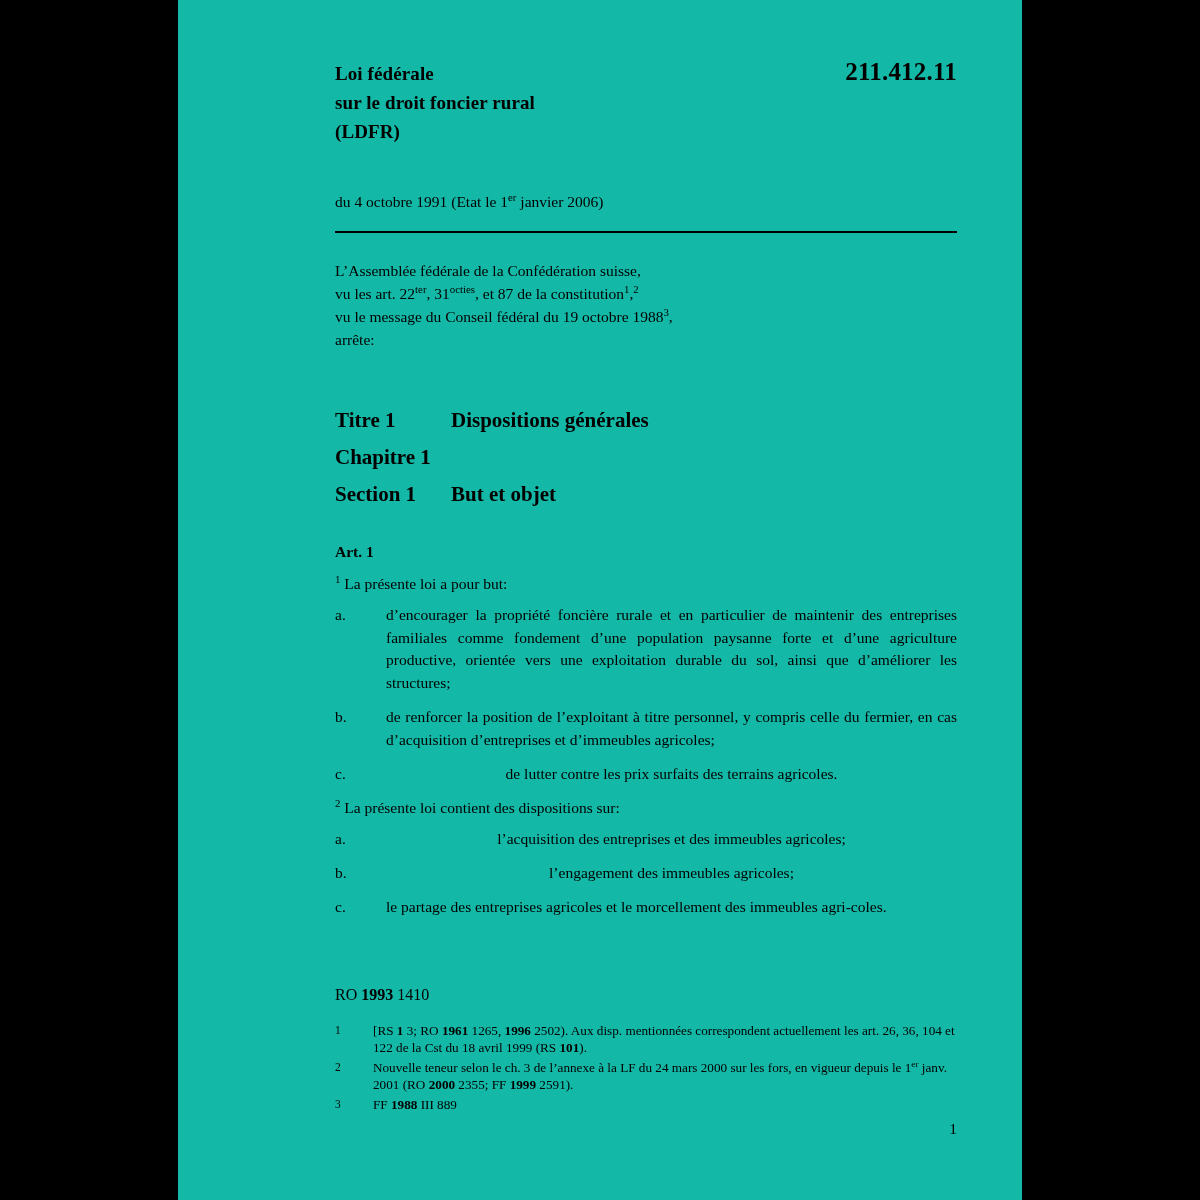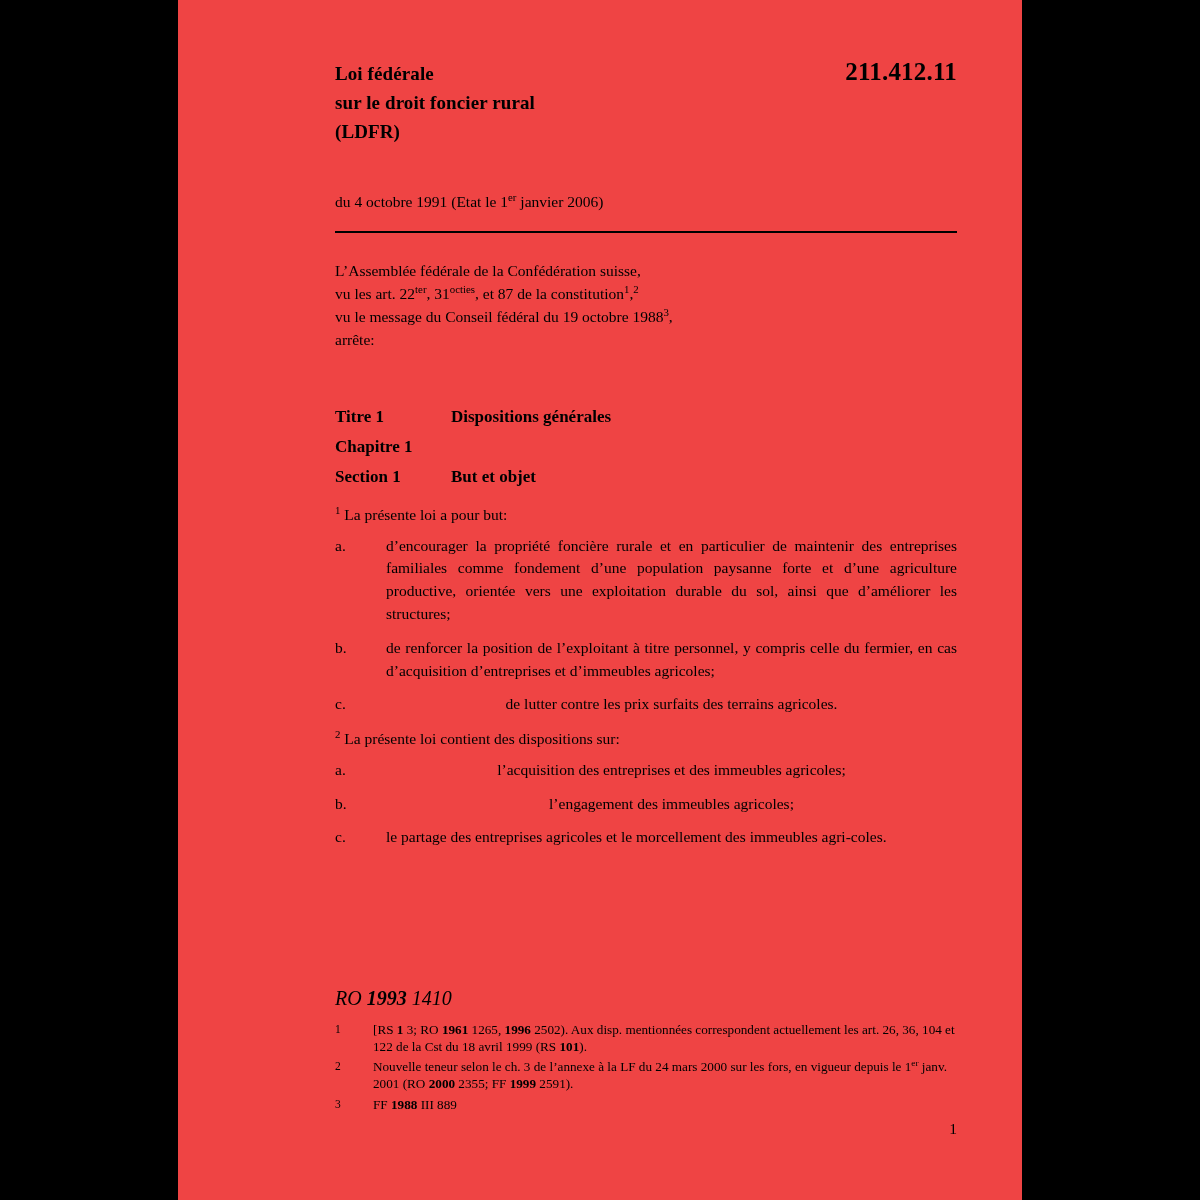--- a/index.html
+++ b/index.html
@@ -12,21 +12,21 @@
     height: 1200px;
     overflow: hidden;
     font-family: "Liberation Serif", serif;
   }
   .page {
     position: absolute;
     left: 178px;
     top: 0;
     width: 844px;
     height: 1200px;
-    background: #ef4444;
+    background: #14b8a6;
   }
   .content {
     position: absolute;
     left: 157px;
     top: 0;
     width: 622px;
     height: 1200px;
   }
 
   
@@ -65,21 +65,21 @@
   .preamble {
     margin-top: 26px;
     font-size: 15.5px;
     line-height: 1.50;
   }
   .preamble .it { }
 
   
   .struct {
     margin-top: 50px;
-    font-size: 17px;
+    font-size: 21px;
     font-weight: bold;
     line-height: 1.77;
   }
   .struct .row { display: flex; }
   .struct .lbl { width: 116px; flex: none; }
 
   
   .art-head {
     margin-top: 30px;
     font-size: 15.5px;
@@ -104,21 +104,21 @@
 
   
   .footnotes {
     position: absolute;
     left: 0;
     top: 985px;
     width: 622px;
     font-size: 13.2px;
     line-height: 1.30;
   }
-  .fn-src { margin-bottom: 10px; font-size: 20px; font-style: italic; }
+  .fn-src { margin-bottom: 16px; font-size: 16px; }
   .fn {
     display: flex;
     margin-bottom: 3px;
   }
   .fn .num { width: 38px; flex: none; font-size: 11.5px; padding-top: 1px; }
   .fn .txt { flex: 1; }
   .pageno {
     position: absolute;
     right: 0;
     top: 1120px;
@@ -157,20 +157,21 @@
       </div>
       <div class="row">
         <div class="lbl">Chapitre 1</div>
       </div>
       <div class="row">
         <div class="lbl">Section 1</div>
         <div>But et objet</div>
       </div>
     </div>
 
+    <div class="art-head">Art. 1</div>
 
     <div class="para"><sup>1</sup><span> La présente loi a pour but:</span></div>
 
     <div class="list">
       <div class="li">
         <div class="mk">a.</div>
         <div class="tx">d’encourager la propriété foncière rurale et en particulier de maintenir des entreprises familiales comme fondement d’une population paysanne forte et d’une agriculture productive, orientée vers une exploitation durable du sol, ainsi que d’améliorer les structures;</div>
       </div>
       <div class="li">
         <div class="mk">b.</div>

